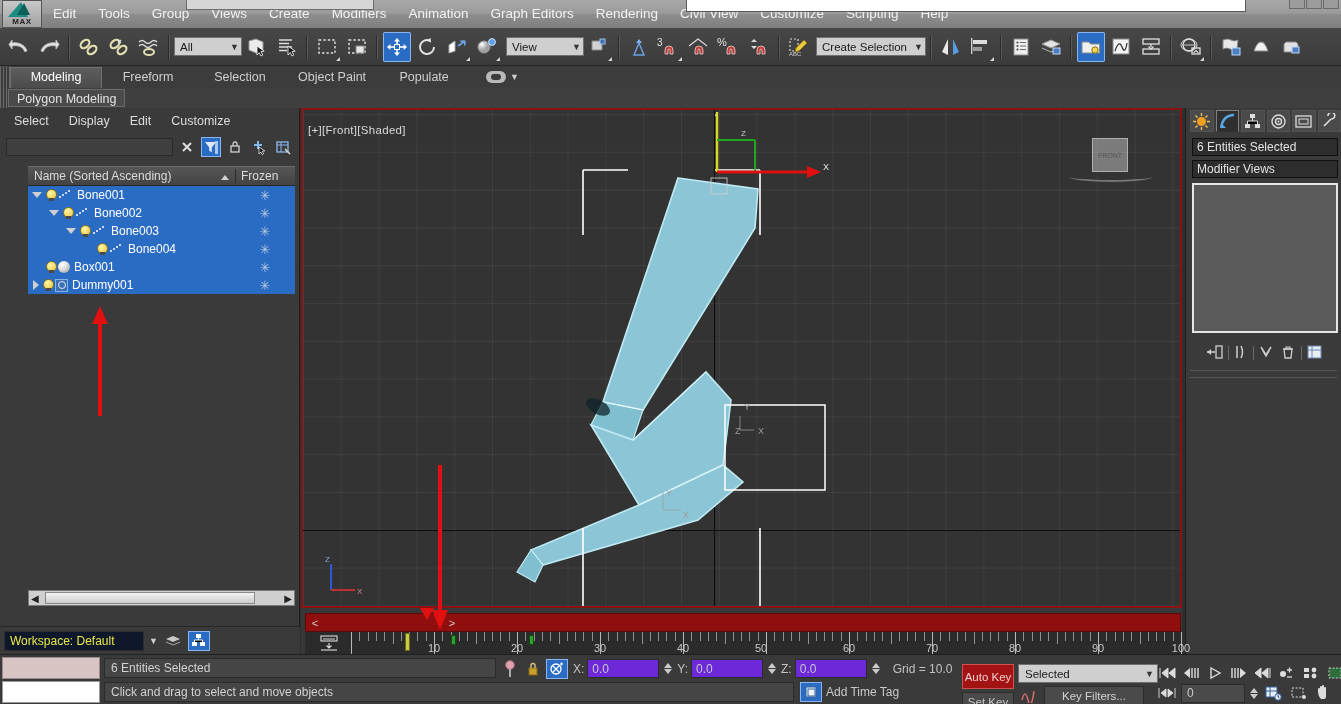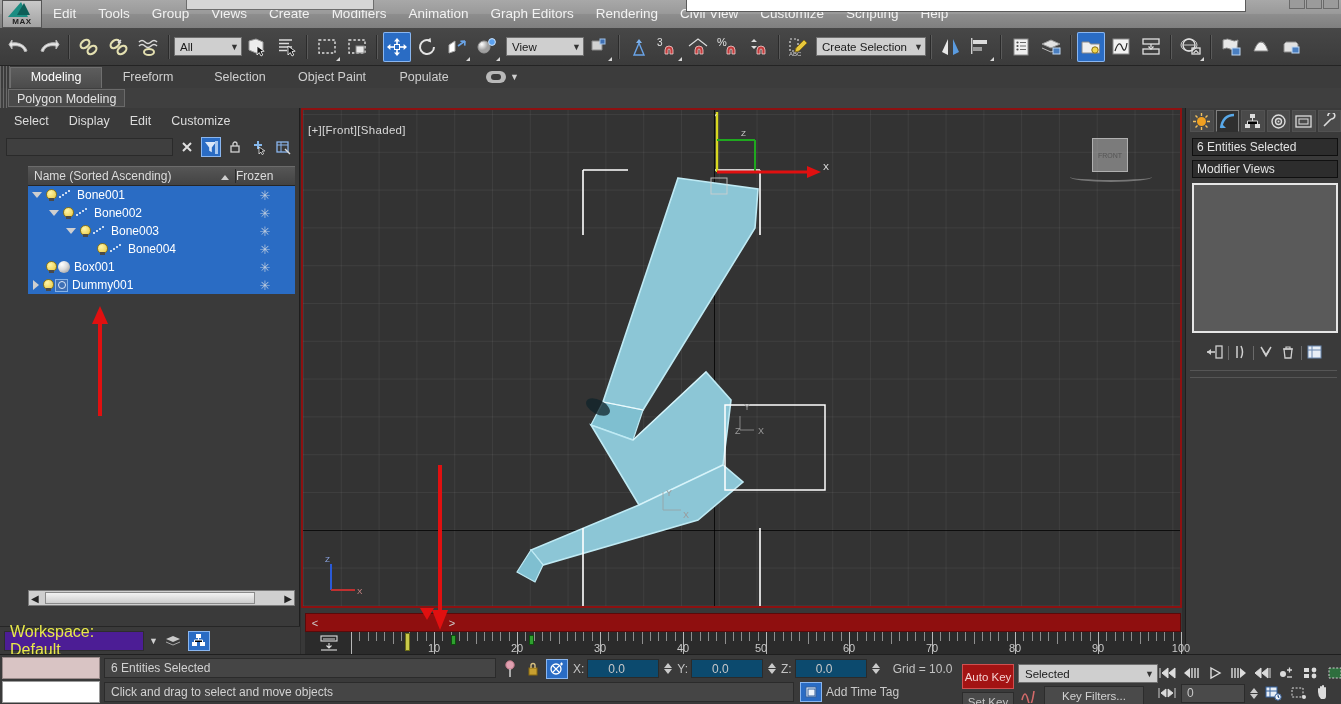--- a/index.html
+++ b/index.html
@@ -121,21 +121,21 @@
   .ebtn.on{background:#2a6cc4;box-shadow:inset 0 0 0 1px #8ab6ef;}
   .exphead{
     position:absolute;left:28px;top:58px;width:267px;height:20px;
     background:linear-gradient(180deg,#565656,#434343);
     border-top:1px solid #6b6b6b;border-bottom:1px solid #262626;
     display:flex;align-items:center;font-size:12px;color:#dcdcdc;
   }
   .exphead .c1{flex:1;padding-left:6px;position:relative;}
   .exphead .c1 .sortar{position:absolute;right:6px;top:6px;width:0;height:0;
     border-left:4px solid transparent;border-right:4px solid transparent;border-bottom:5px solid #cfcfcf;}
-  .exphead .c2{width:60px;border-left:1px solid #2b2b2b;}
+  .exphead .c2{width:60px;padding-left:5px;border-left:1px solid #2b2b2b;}
   .row{height:18px;display:flex;align-items:center;font-size:12px;color:#ffffff;}
   .row.sel{background:#2a6cc4;}
   .row .nm{flex:1;display:flex;align-items:center;white-space:nowrap;}
   .row .fz{width:60px;text-align:center;color:#b9c9de;font-size:13px;}
   .tri-open{width:0;height:0;border-left:5px solid transparent;border-right:5px solid transparent;
     border-top:6px solid #cfcfcf;margin-right:3px;}
   .tri-closed{width:0;height:0;border-top:5px solid transparent;border-bottom:5px solid transparent;
     border-left:6px solid #cfcfcf;margin-right:3px;}
   .bulb{width:11px;height:12px;margin-right:2px;position:relative;flex:0 0 auto;}
   .bulb:before{content:"";position:absolute;left:1px;top:0;width:9px;height:9px;border-radius:50%;
@@ -153,22 +153,22 @@
     position:absolute;left:28px;bottom:48px;width:267px;height:16px;
     background:#cfcfcf;border:1px solid #7a7a7a;display:flex;align-items:center;
     justify-content:space-between;padding:0 2px;color:#222;font-size:10px;
   }
   .exphscroll .thumb{position:absolute;left:16px;width:210px;height:12px;top:1px;
     background:linear-gradient(180deg,#f2f2f2,#cdcdcd);border:1px solid #8a8a8a;}
   .wsbar{
     position:absolute;left:0;bottom:0;width:300px;height:28px;background:#3a3a3a;
     border-top:1px solid #262626;display:flex;align-items:center;padding:0 4px;gap:5px;
   }
-  .wsfield{width:140px;height:20px;background:#4c1d95;border:1px solid #2d2d2d;
-    color:#e8e84a;font-size:16px;display:flex;align-items:center;padding-left:5px;}
+  .wsfield{width:140px;height:20px;background:#0f172a;border:1px solid #2d2d2d;
+    color:#e8e84a;font-size:12px;display:flex;align-items:center;padding-left:5px;}
   .wsarrow{color:#d0d0d0;font-size:9px;}
 
   
   .viewport{
     position:absolute;left:301px;top:108px;width:881px;height:500px;
     background:#333333;overflow:hidden;border:2px solid #8d1111;
   }
   .vplabel{position:absolute;left:5px;top:14px;font-size:11.5px;color:#d8d8d8;
     letter-spacing:.3px;z-index:8;}
   .vpgrid-minor,.vpgrid-major{position:absolute;inset:0;}
@@ -243,22 +243,22 @@
     background:#454545;border:1px solid #2b2b2b;display:flex;align-items:center;
     padding-left:6px;font-size:12px;color:#d2d2d2;}
   .promptfield{position:absolute;left:104px;top:27px;width:690px;height:20px;
     background:#454545;border:1px solid #2b2b2b;display:flex;align-items:center;
     padding-left:6px;font-size:12px;color:#d2d2d2;}
   .coords{position:absolute;left:500px;top:3px;height:21px;display:flex;align-items:center;gap:3px;}
   .spin{width:12px;height:18px;display:flex;flex-direction:column;justify-content:center;gap:1px;}
   .spin i{display:block;width:0;height:0;margin:0 auto;}
   .spin .up{border-left:4px solid transparent;border-right:4px solid transparent;border-bottom:5px solid #cacaca;}
   .spin .dn{border-left:4px solid transparent;border-right:4px solid transparent;border-top:5px solid #cacaca;}
-  .coordbox{width:72px;height:19px;background:#0c4a6e;border:1px solid #2b2b2b;
-    color:#c8c8c8;font-size:12px;display:flex;align-items:center;padding-left:20px;}
+  .coordbox{width:72px;height:19px;background:#6d28d9;border:1px solid #2b2b2b;
+    color:#c8c8c8;font-size:12px;display:flex;align-items:center;padding-left:4px;}
   .gridlbl{margin-left:8px;font-size:12px;color:#c3c3c3;}
   .timetag{position:absolute;left:800px;top:27px;height:20px;display:flex;align-items:center;gap:4px;}
   .animbar{position:absolute;left:962px;top:0px;width:379px;height:50px;}
   .autokey{width:52px;height:25px;background:#a31313;border:1px solid #d05050;color:#f4cfcf;
     font-size:11.5px;display:flex;align-items:center;justify-content:center;}
   .setkey{width:52px;height:19px;background:#4a4a4a;border:1px solid #2c2c2c;color:#c4c4c4;
     font-size:11.5px;display:flex;align-items:center;justify-content:center;margin-top:3px;}
   .selcombo{width:140px;height:19px;background:#cfcfcf;border:1px solid #6f6f6f;color:#1a1a1a;
     font-size:11.5px;display:flex;align-items:center;justify-content:space-between;padding:0 3px 0 6px;}
   .keyfilt{width:100px;height:19px;background:#4a4a4a;border:1px solid #2c2c2c;color:#d2d2d2;

